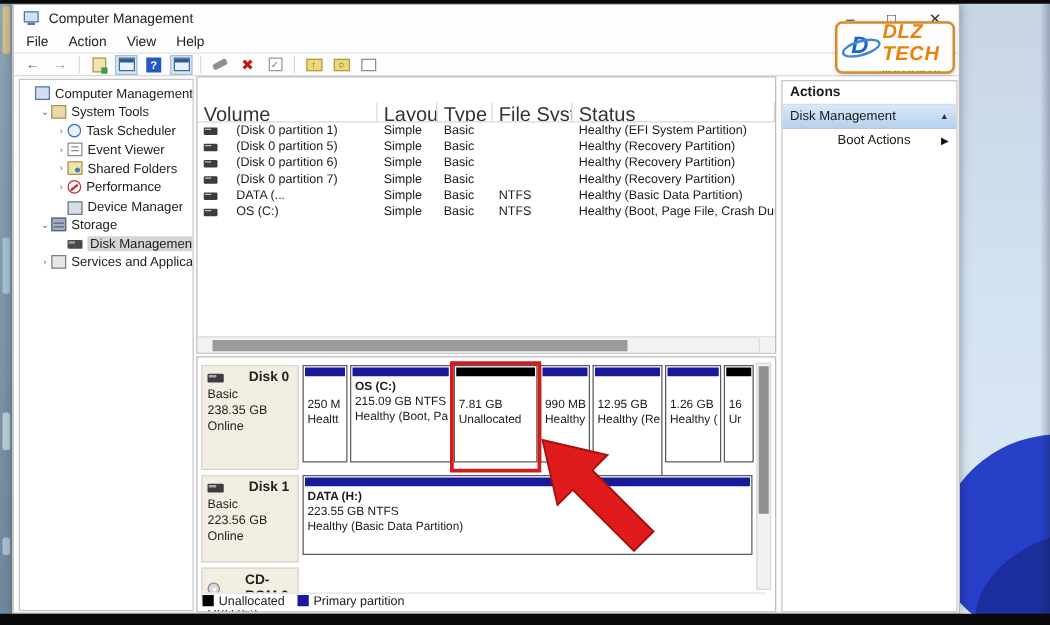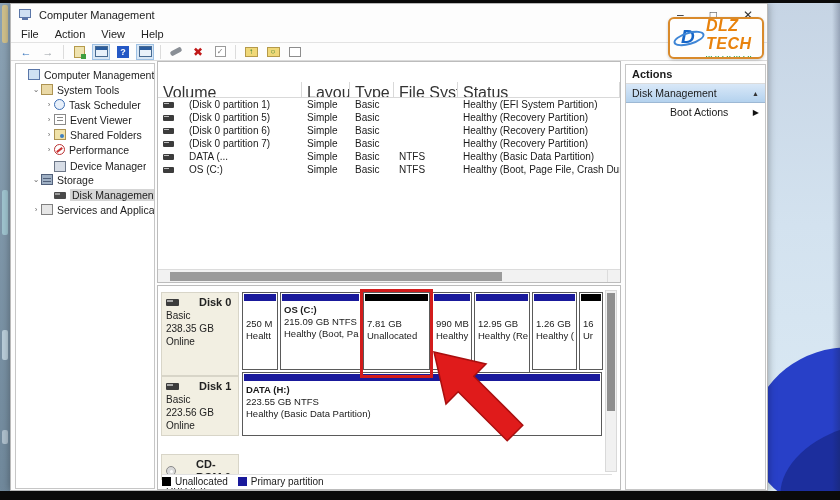--- a/index.html
+++ b/index.html
@@ -411,21 +411,21 @@
             </div>
             <div class="pbox" style="width: 24px; height: 78px;">
               <div class="pstripe" style="background: rgb(0, 0, 0);"></div>
               <div class="ptxt notitle">
                 <div>16</div>
                 <div>Ur</div>
               </div>
             </div>
           </div>
         </div>
-        <div class="drow" style="top: 80px; height: 70px; align-items: flex-end;">
+        <div class="drow" style="top: 94px; height: 70px;">
           <div class="dlabel">
             <div class="dname">
               <span class="dico"></span>
               <span>Disk 1</span>
             </div>
             <div>Basic</div>
             <div>223.56 GB</div>
             <div>Online</div>
           </div>
           <div class="parts">

